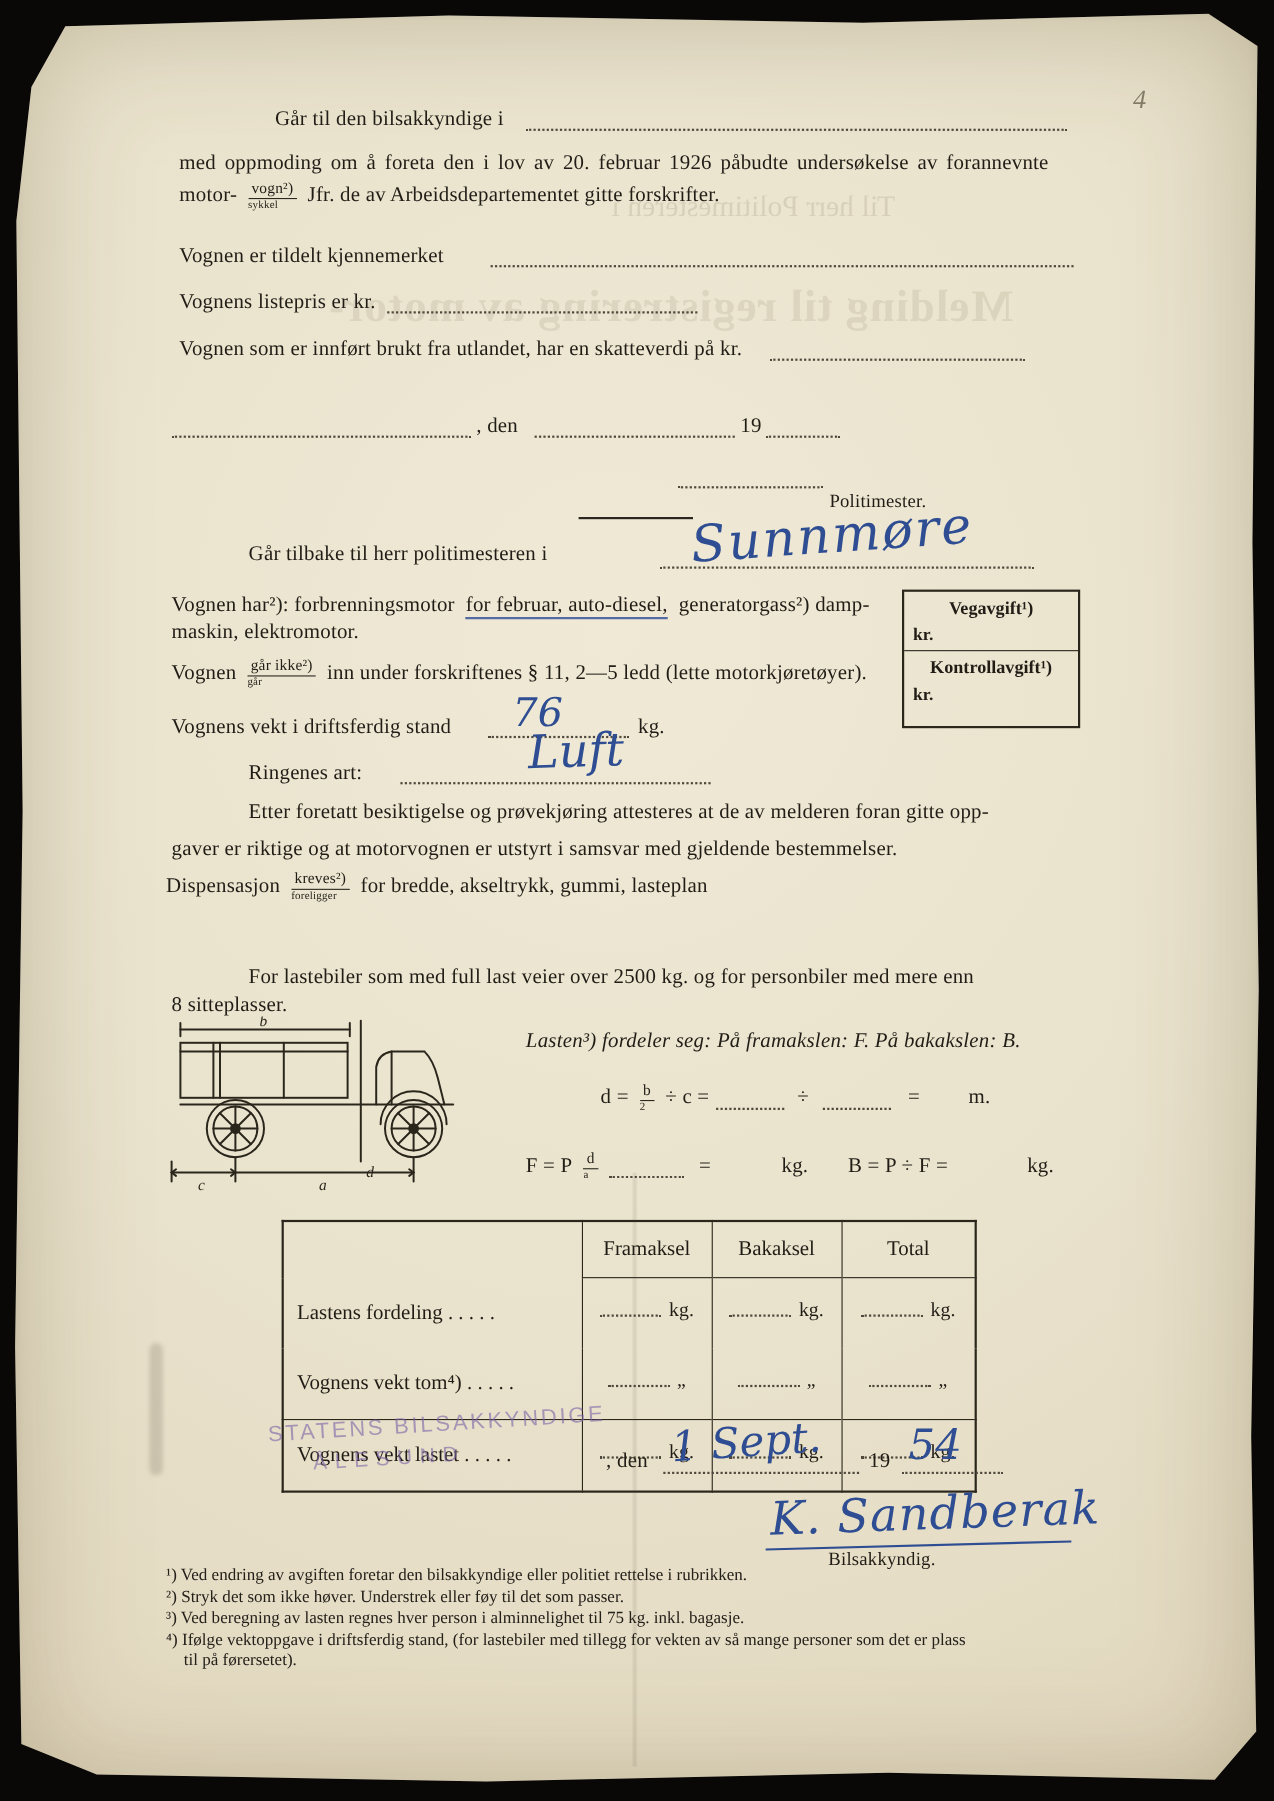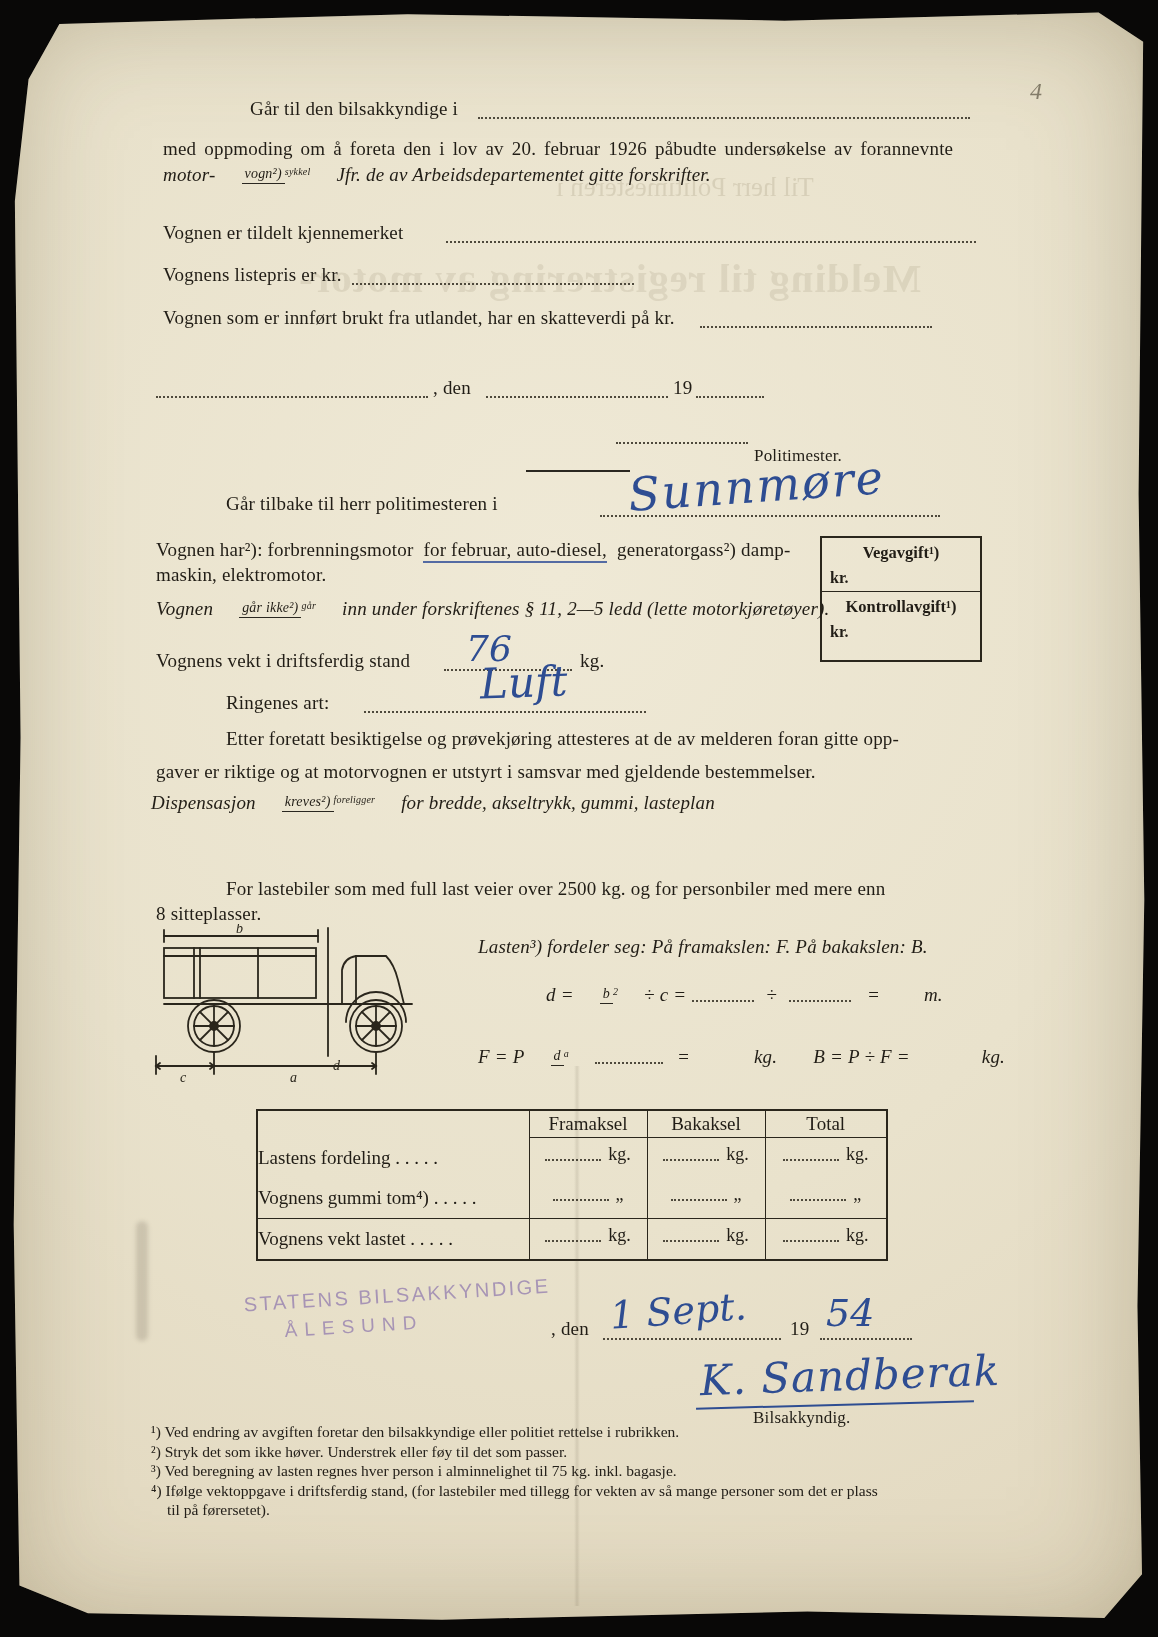--- a/index.html
+++ b/index.html
@@ -8,37 +8,37 @@
     background:#090807;
     font-family:"Liberation Serif","DejaVu Serif",serif;
   }
   .paper{
     position:absolute;left:8px;top:6px;width:1142px;height:1625px;
     background:radial-gradient(ellipse 120% 90% at 48% 35%, #efe9d6 0%, #e9e2cc 45%, #e2d8bf 80%, #d7cbae 100%);
     box-shadow:inset 0 0 120px rgba(101,85,50,.35), inset 0 0 14px rgba(60,50,30,.25);
     clip-path:polygon(4.5% 1.1%,35% .5%,68% .9%,95.5% .4%,99.4% 2.2%,99% 30%,99.5% 55%,98.9% 80%,99.3% 96.5%,96% 99.2%,70% 98.8%,38% 99.3%,7% 98.9%,1% 97.2%,.5% 75%,1.1% 45%,.6% 12%,1.8% 4.5%);
   }
   .t{position:absolute;font-size:19px;color:#211d16;white-space:nowrap;letter-spacing:.2px;}
-  .tflex{display:flex;align-items:center;gap:6px;font-style:italic;}
+  .tflex{display:flex;align-items:center;gap:6px;}
   .sm{font-size:17px;}
   .dotline{position:absolute;border-bottom:2px dotted #4e493c;height:0;}
   .solidline{position:absolute;background:#2a2720;}
   .dots{display:inline-block;border-bottom:2px dotted #4e493c;height:0;align-self:flex-end;margin-bottom:4px;}
-  .frac{display:inline-flex;flex-direction:row;text-align:left;vertical-align:middle;margin:0 20px;}
+  .frac{display:inline-flex;flex-direction:column;text-align:left;vertical-align:middle;margin:0 4px;}
   .fr-top{display:block;font-size:14px;line-height:1.15;border-bottom:1.2px solid #2a2720;padding:0 3px;}
   .fr-bot{display:block;font-size:10px;line-height:1.15;}
   .pen{border-bottom:2.2px solid rgba(45,75,150,.8);padding-bottom:1px;margin:0 5px;}
   .hand{position:absolute;font-family:"DejaVu Serif",serif;font-style:italic;color:#2e4d92;white-space:nowrap;}
   .ghost{position:absolute;transform:scaleX(-1);color:#7a6c4d;white-space:nowrap;}
   .feesbox{position:absolute;width:158px;height:122px;border:2px solid #2a261c;}
   .fees-title{text-align:center;font-size:16.5px;margin-top:5px;color:#211d16;}
   .fees-kr{font-size:16px;margin:6px 0 4px 8px;color:#211d16;}
   .fees-div{border-top:1.5px solid #2a261c;margin-top:2px;}
   .vtable{position:absolute;border-collapse:collapse;border:2px solid #2a261c;table-layout:fixed;}
-  .vtable td{font-size:19px;color:#211d16;padding:0;}
+  .vtable td{font-size:19px;color:#211d16;padding:12px;}
   .hc{border-left:1.6px solid #2a261c;border-bottom:1.6px solid #2a261c;text-align:center;font-size:16.5px;height:26px;}
   .lblcol{padding-left:10px;height:40px;}
   .vc{border-left:1.6px solid #2a261c;}
   .topline{border-top:1.6px solid #2a261c;}
   .cellflex{display:flex;align-items:flex-end;justify-content:center;gap:7px;padding-bottom:7px;height:100%;box-sizing:border-box;}
   .cellflex .unit{font-size:18px;}
   .stamp{position:absolute;width:310px;text-align:center;transform:rotate(-3.5deg);color:#7d63a8;opacity:.6;font-family:"Liberation Sans",sans-serif;}
   .stamp-l1{font-size:20px;letter-spacing:2.5px;}
   .stamp-l2{font-size:19px;letter-spacing:7px;margin-top:6px;margin-right:90px;}
   .footnotes{position:absolute;}
@@ -248,21 +248,21 @@
             </div>
           </td>
       <td class="vc">
             <div class="cellflex">
               <span class="dots" style="width:56px;"></span>
               <span class="unit">kg.</span>
             </div>
           </td>
     </tr>
     <tr>
-      <td class="lblcol">Vognens gummi tom⁴)  .  .  .  .  .</td>
+      <td class="lblcol">Vognens vekt tom⁴)  .  .  .  .  .</td>
       <td class="vc">
             <div class="cellflex">
               <span class="dots" style="width:56px;"></span>
               <span class="unit">„</span>
             </div>
           </td>
       <td class="vc">
             <div class="cellflex">
               <span class="dots" style="width:56px;"></span>
               <span class="unit">„</span>

